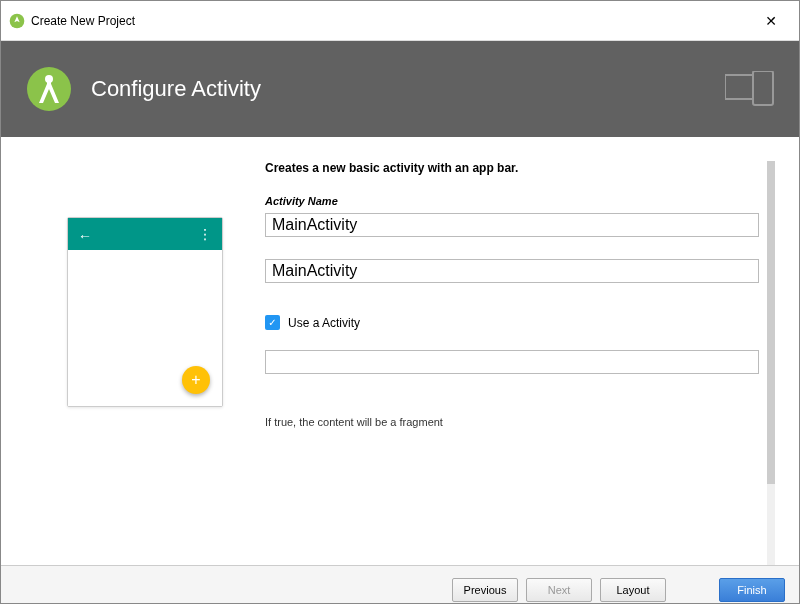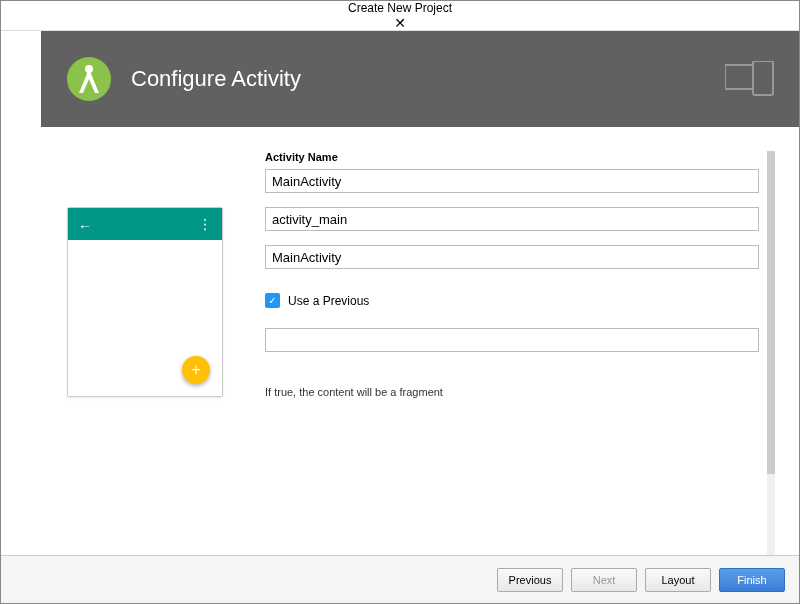--- a/index.html
+++ b/index.html
@@ -1,50 +1,50 @@
 <!DOCTYPE html>
 <html><head>
   <meta charset="utf-8">
   <style>
     * { box-sizing: border-box; margin: 0; padding: 0; }
     body { font-family: "Segoe UI", Tahoma, sans-serif; font-size: 12px; background: #fff; width: 800px; height: 604px; overflow: hidden; border: 1px solid #888; }
     
-    .titlebar { height: 30px; display: flex; align-items: center; padding: 0 8px; background: #fff; border-bottom: 1px solid #ddd; flex-direction: column; }
+    .titlebar { height: 40px; display: flex; align-items: center; padding: 0 8px; background: #fff; border-bottom: 1px solid #ddd; }
     .titlebar-icon { width: 16px; height: 16px; margin-right: 6px; }
     .titlebar-text { flex: 1; font-size: 12px; }
     .titlebar-close { width: 40px; height: 28px; display: flex; align-items: center; justify-content: center; font-size: 14px; cursor: default; }
     
-    .header { background: #616161; height: 96px; display: flex; align-items: center; padding: 0 24px; color: #fff; position: relative; margin-left: 40px; }
+    .header { background: #616161; height: 96px; display: flex; align-items: center; padding: 0 24px; color: #fff; position: relative; }
     .header-logo { width: 48px; height: 48px; margin-right: 18px; }
     .header-title { font-size: 22px; font-weight: 300; }
     .header-device { position: absolute; right: 24px; top: 50%; transform: translateY(-50%); }
     
     .content { display: flex; padding: 24px 24px 0 24px; height: 428px; }
     .preview-col { width: 240px; display: flex; justify-content: center; padding-top: 56px; }
     .phone { width: 156px; height: 190px; border: 1px solid #ccc; background: #fff; border-radius: 2px; display: flex; flex-direction: column; box-shadow: 0 1px 3px rgba(0,0,0,0.1); position: relative; }
     .phone-topbar { height: 32px; background: #009688; display: flex; align-items: center; justify-content: space-between; padding: 0 10px; }
     .phone-back { color: #fff; font-size: 14px; }
     .phone-menu { color: #fff; font-size: 14px; }
     .phone-body { flex: 1; background: #fff; position: relative; }
     .fab { position: absolute; bottom: 12px; right: 12px; width: 28px; height: 28px; border-radius: 50%; background: #ffc107; color: #fff; display: flex; align-items: center; justify-content: center; font-size: 16px; box-shadow: 0 2px 4px rgba(0,0,0,0.3); }
     
     .form-col { flex: 1; padding-right: 16px; position: relative; }
     .description { font-weight: bold; font-size: 12px; margin-bottom: 20px; }
-    .field-label { font-weight: bold; font-size: 11px; margin-bottom: 6px; display: block; }
-    .text-input { width: 100%; height: 24px; border: 1px solid #bbb; padding: 0 6px; font-size: 13px; font-family: inherit; margin-bottom: 14px; }
+    .field-label { font-weight: bold; font-size: 11px; margin-bottom: 6px; display: block; font-style: italic; }
+    .text-input { width: 100%; height: 24px; border: 1px solid #bbb; padding: 0 6px; font-size: 16px; font-family: inherit; margin-bottom: 22px; }
     .checkbox-row { display: flex; align-items: center; margin: 10px 0 20px 0; }
     .checkbox { width: 15px; height: 15px; background: #2196f3; border-radius: 2px; margin-right: 8px; display: flex; align-items: center; justify-content: center; color: #fff; font-size: 10px; }
     .hint { font-size: 11px; color: #333; margin-top: 20px; }
     .scrollbar { position: absolute; right: 0; top: 0; width: 8px; height: 100%; background: #f0f0f0; }
     .scrollbar-thumb { width: 100%; height: 80%; background: #ccc; }
     
     .footer { height: 48px; border-top: 1px solid #ccc; display: flex; align-items: center; justify-content: flex-end; padding: 0 14px; gap: 8px; background: #f5f5f5; }
     .btn { min-width: 66px; height: 24px; border: 1px solid #aaa; background: linear-gradient(#fafafa,#e8e8e8); font-size: 11px; cursor: default; border-radius: 2px; }
     .btn:disabled { color: #999; }
-    .btn-primary { background: linear-gradient(#5a9fe8,#3a7fd8); border-color: #2a6fc8; color: #fff; }
+    .btn-primary { background: linear-gradient(#5a9fe8,#3a7fd8); border-color: #2a6fc8; color: #fff; margin-left: 45px; }
   </style>
 </head>
 <body>
 
 <div class="titlebar">
   <svg class="titlebar-icon" viewBox="0 0 24 24">
       <circle cx="12" cy="12" r="11" fill="#8bc34a"></circle>
       <path d="M12 5 L8 14 L12 12 L16 14 Z" fill="#fff"></path>
     </svg>
   <span class="titlebar-text">Create New Project</span>
@@ -72,31 +72,31 @@
         <span class="phone-back">←</span>
         <span class="phone-menu">⋮</span>
       </div>
       <div class="phone-body">
         <div class="fab">+</div>
       </div>
     </div>
   </div>
 
   <div class="form-col">
+    <div class="description">Creates a new basic activity with an app bar.</div>
     
     <label class="field-label">Activity Name</label>
     <input class="text-input" value="MainActivity" style="">
     
-    <input class="text-input" value="activity_main" style="">
     
     <input class="text-input" value="MainActivity" style="">
     
     <div class="checkbox-row">
       <div class="checkbox">✓</div>
-      <span>Use a Previous</span>
+      <span>Use a Activity</span>
     </div>
     
     <input class="text-input" value="" style="">
     
     <div class="hint">If true, the content will be a fragment</div>
     
     <div class="scrollbar">
       <div class="scrollbar-thumb"></div>
     </div>
   </div>

